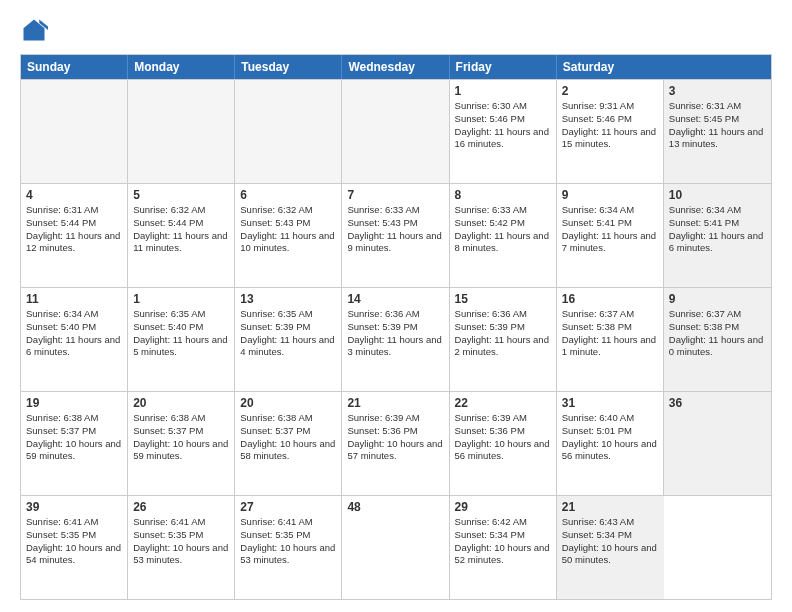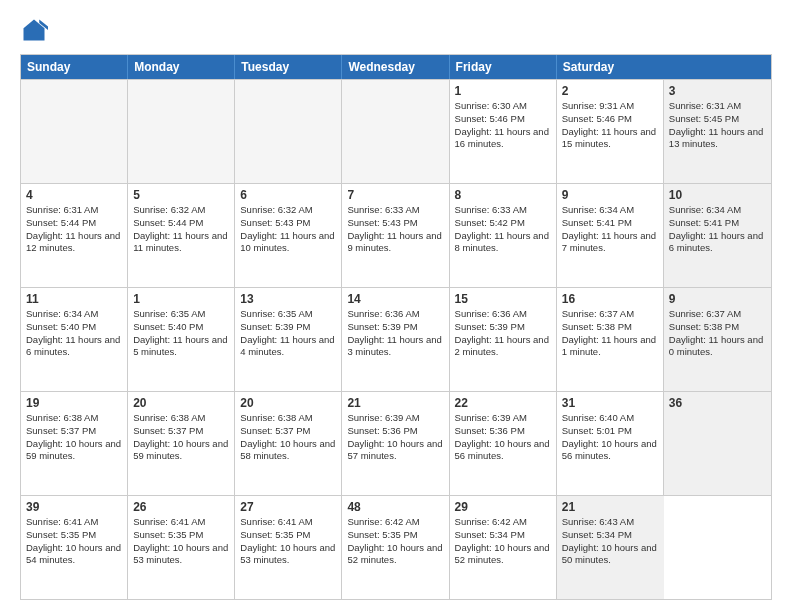--- a/index.html
+++ b/index.html
@@ -336,24 +336,20 @@
           </div>
           <div class="cal-cell">
             <div class="day-num">27</div>
             <div class="day-info">Sunrise: 6:41 AM
 Sunset: 5:35 PM
 Daylight: 10 hours
 and 53 minutes.</div>
           </div>
           <div class="cal-cell">
             <div class="day-num">48</div>
-            <div class="day-info">Sunrise: 6:42 AM
-Sunset: 5:35 PM
-Daylight: 10 hours
-and 52 minutes.</div>
           </div>
           <div class="cal-cell">
             <div class="day-num">29</div>
             <div class="day-info">Sunrise: 6:42 AM
 Sunset: 5:34 PM
 Daylight: 10 hours
 and 52 minutes.</div>
           </div>
           <div class="cal-cell shaded">
             <div class="day-num">21</div>

